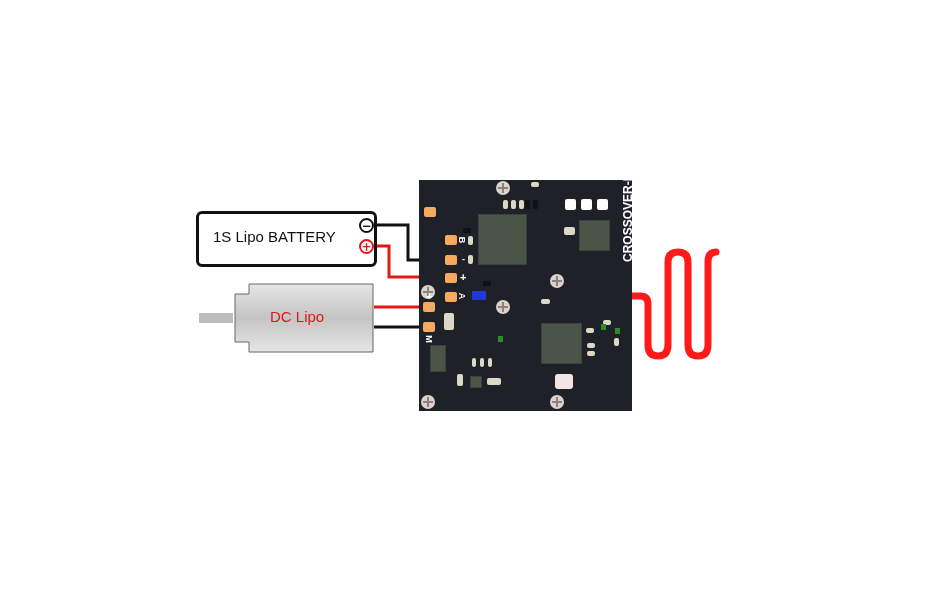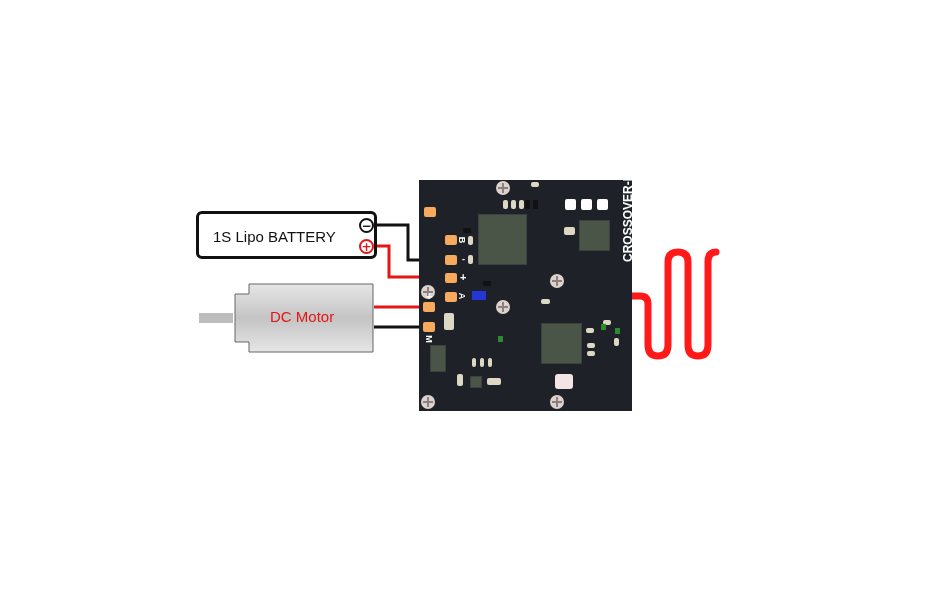--- a/index.html
+++ b/index.html
@@ -1,18 +1,18 @@
 <!DOCTYPE html>
 <html><head>
 <meta charset="utf-8">
 <style>
   html,body{margin:0;padding:0;background:#ffffff;}
   body{width:945px;height:591px;position:relative;overflow:hidden;font-family:"DejaVu Sans",sans-serif;}
   .abs{position:absolute;}
-  #battery{left:196px;top:211px;width:181px;height:48px;border:3px solid #111;border-radius:6px;box-sizing:border-box;background:#fff;}
+  #battery{left:196px;top:211px;width:181px;height:56px;border:3px solid #111;border-radius:6px;box-sizing:border-box;background:#fff;}
   #battery-label{left:14px;top:14px;font-size:15px;color:#111;font-family:"Liberation Sans",sans-serif;}
   .term{width:15px;height:15px;border-radius:50%;box-sizing:border-box;background:#fff;display:flex;align-items:center;justify-content:center;font-weight:bold;font-size:12px;line-height:1;}
   #motor-label{left:270px;top:308px;font-size:15px;color:#e51616;font-family:"Liberation Sans",sans-serif;}
   #board{left:419px;top:180px;width:213px;height:231px;background:#1e2127;}
   .pad{position:absolute;width:12px;height:10px;background:#f7a95e;border-radius:2px;}
   .lbl{position:absolute;color:#ffffff;font-size:9px;font-weight:bold;font-family:"Liberation Sans",sans-serif;}
   .rot{transform:rotate(90deg);transform-origin:center;}
   .chip{position:absolute;background:#4a5548;border:1px solid #3a4240;}
   .smd{position:absolute;background:#ddd8c4;border-radius:2px;}
   .smdk{position:absolute;background:#111;border-radius:1px;}
@@ -52,21 +52,21 @@
   <defs>
     <linearGradient id="mg" x1="0" y1="0" x2="0" y2="1">
       <stop offset="0" stop-color="#e6e6e6"></stop>
       <stop offset="0.5" stop-color="#c4c4c4"></stop>
       <stop offset="1" stop-color="#e6e6e6"></stop>
     </linearGradient>
   </defs>
   <rect x="4" y="31" width="34" height="10" fill="#bdbdbd"></rect>
   <path d="M54,2 L178,2 L178,70 L54,70 L54,60 L40,60 L40,12 L54,12 Z" fill="url(#mg)" stroke="#666" stroke-width="1"></path>
 </svg>
-<span id="motor-label" class="abs">DC Motor</span>
+<span id="motor-label" class="abs">DC Lipo</span>
 
 <div id="board" class="abs">
 
   <div class="screw" style="left:77px;top:1px"></div>
   <div class="screw" style="left:131px;top:94px"></div>
   <div class="screw" style="left:77px;top:120px"></div>
   <div class="screw" style="left:2px;top:105px"></div>
   <div class="screw" style="left:2px;top:215px"></div>
   <div class="screw" style="left:131px;top:215px"></div>
 

